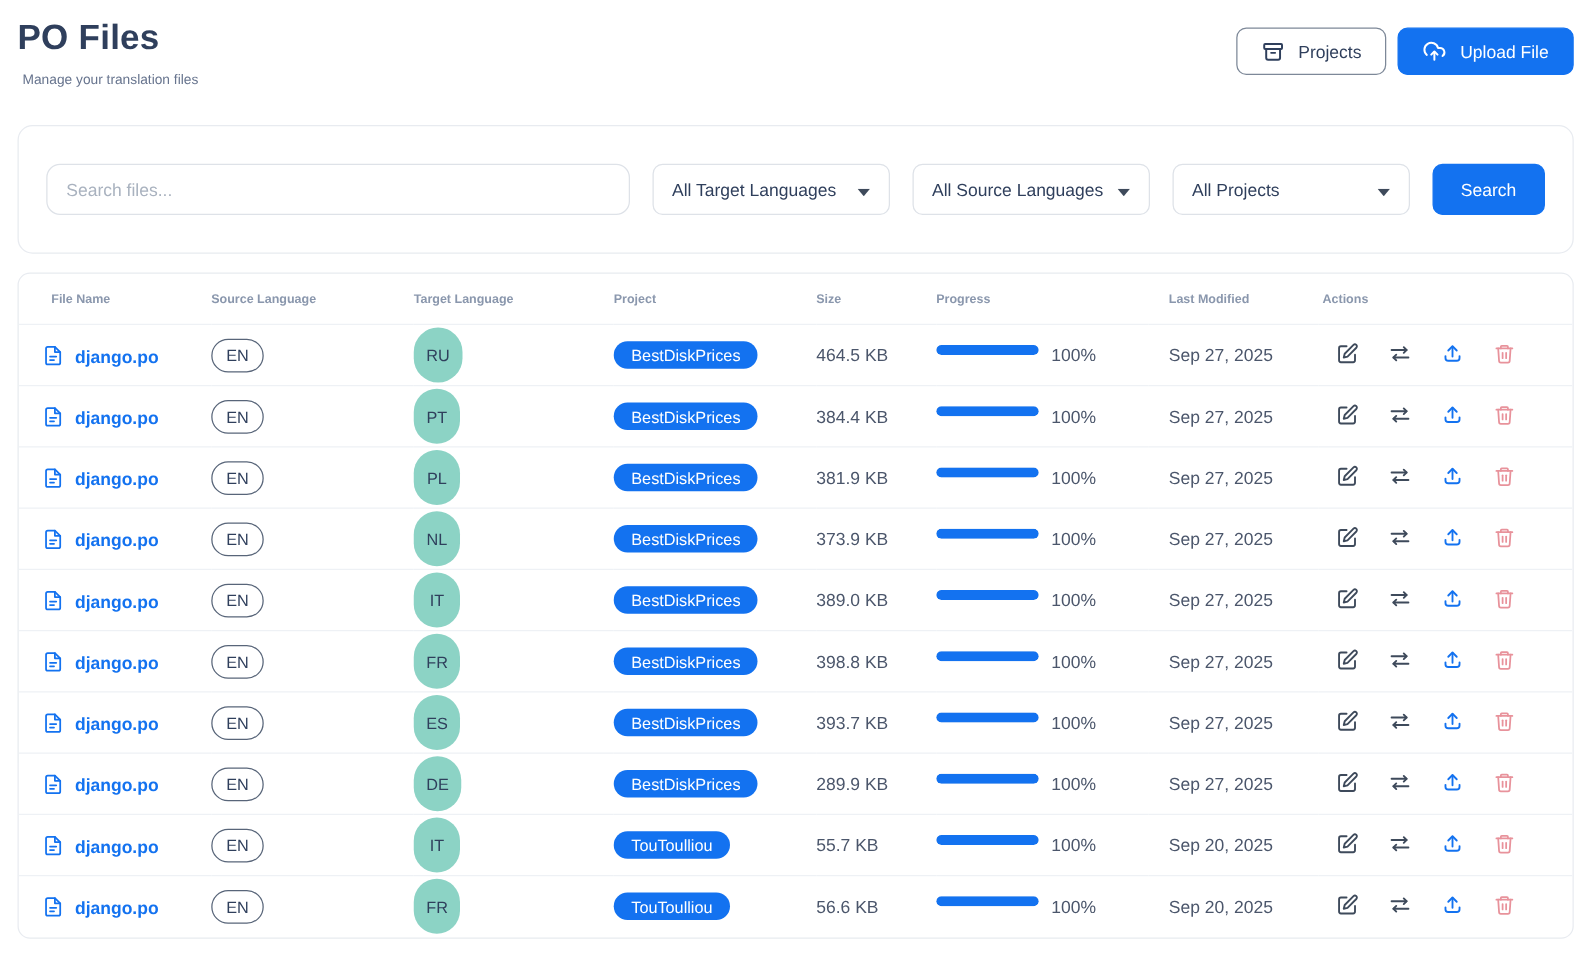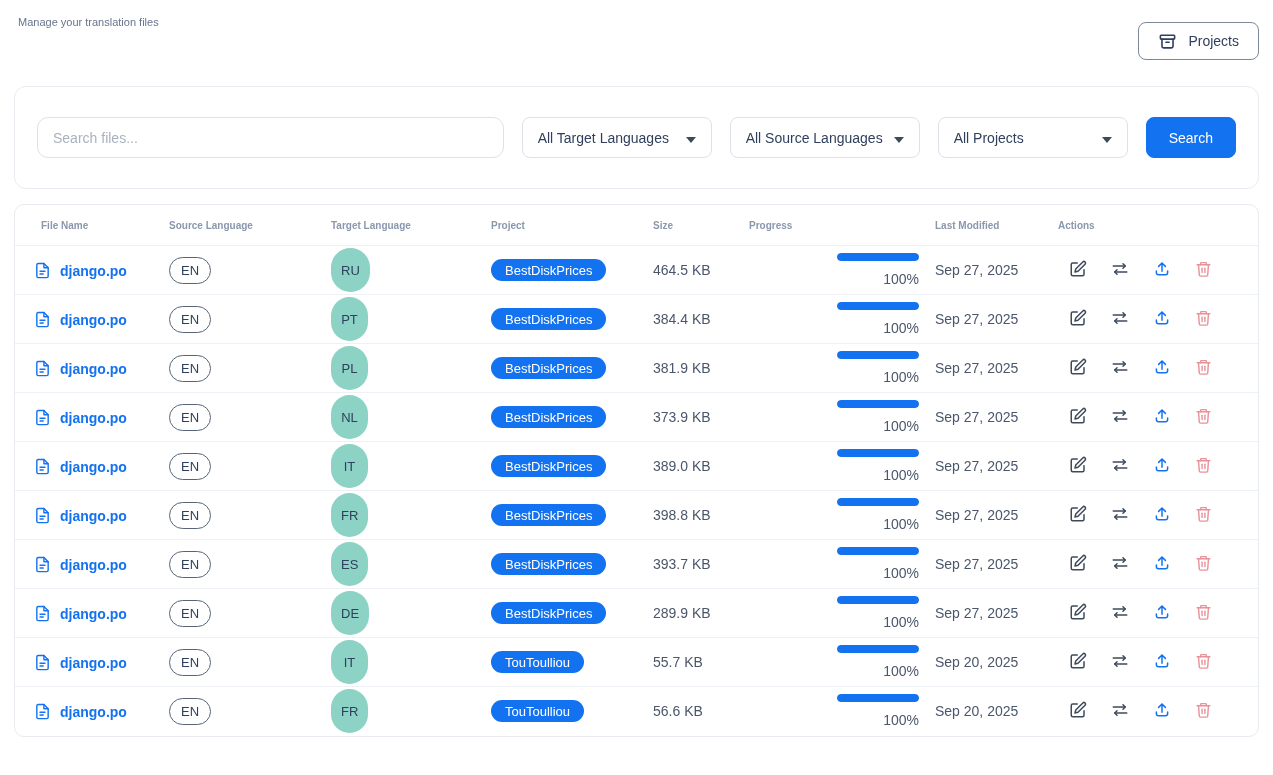--- a/index.html
+++ b/index.html
@@ -64,51 +64,62 @@
   .badge-outline{display:inline-flex;align-items:center;justify-content:center;
                  min-width:42px;height:27px;padding:0 11px;border:1px solid #586579;
                  border-radius:999px;font-size:13px;color:var(--ink);}
   .badge-teal{display:inline-flex;align-items:center;justify-content:center;
               min-width:37px;height:44px;padding:0 10px;background:var(--teal);
               border-radius:999px;font-size:13px;color:var(--ink);}
   .badge-project{display:inline-flex;align-items:center;justify-content:center;
                  height:22px;padding:0 14px;background:var(--primary);border-radius:999px;
                  font-size:13px;font-weight:400;color:#fff;}
 
-  .progress-wrap{display:flex;align-items:flex-end;gap:10px;flex-direction:column;}
+  .progress-wrap{display:flex;align-items:flex-start;gap:10px;}
   .progress-track{width:82px;height:8px;background:#e9edf2;border-radius:4px;overflow:hidden;}
   .progress-fill{height:100%;background:var(--primary);border-radius:4px;}
   .progress-label{font-size:14px;color:var(--cell);}
 
   .td-modified{padding-left:16px;}
   .actions-cell{display:flex;align-items:center;gap:24px;padding-left:14px;}
   .icon-btn{background:none;border:none;padding:0;cursor:pointer;display:inline-flex;align-items:center;}
   .ic-edit,.ic-swap{color:#3e4a5b;}
   .ic-upload{color:var(--primary);}
   .ic-trash{color:var(--danger);}
 </style>
 </head>
 <body>
 
 <div class="page">
 
   <header class="page-header">
     <div>
+      <h1 class="page-title">PO Files</h1>
       <p class="page-subtitle">Manage your translation files</p>
     </div>
     <div class="header-actions">
       <button class="btn btn-outline">
         <span class="icon">
           <svg width="19" height="19" viewBox="0 0 24 24" fill="none" stroke="currentColor" stroke-width="2" stroke-linecap="round" stroke-linejoin="round">
               <rect x="3" y="4" width="18" height="5" rx="1"></rect>
               <path d="M5 9v9a2 2 0 0 0 2 2h10a2 2 0 0 0 2-2V9"></path>
               <path d="M10 13h4"></path>
             </svg>
         </span>
         <span>Projects</span>
+      </button>
+      <button class="btn btn-primary">
+        <span class="icon">
+          <svg width="19" height="19" viewBox="0 0 24 24" fill="none" stroke="currentColor" stroke-width="2" stroke-linecap="round" stroke-linejoin="round">
+              <path d="M20.2 16.2A4.5 4.5 0 0 0 17.5 8h-1.8A7 7 0 1 0 4.4 15.1"></path>
+              <path d="M12 12v8"></path>
+              <path d="m8.8 14.8 3.2-3.2 3.2 3.2"></path>
+            </svg>
+        </span>
+        <span>Upload File</span>
       </button>
     </div>
   </header>
 
   <section class="filter-card">
     <input class="search-input" type="text" placeholder="Search files..." style="">
     <div class="select">
       <span>All Target Languages</span>
       <span><svg width="10" height="6" viewBox="0 0 10 6">
             <path d="M0 0l5 6 5-6z" fill="#3e4a5b"></path>

